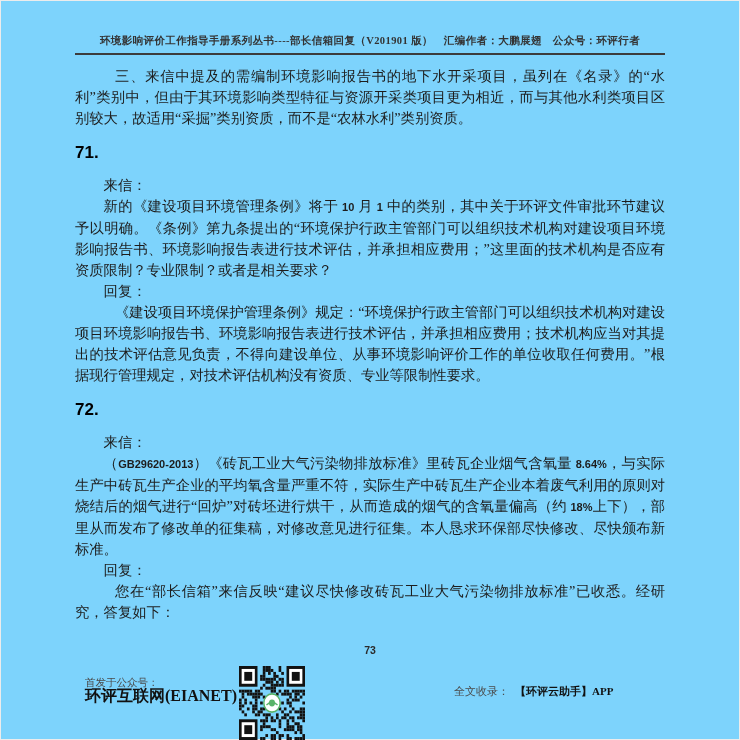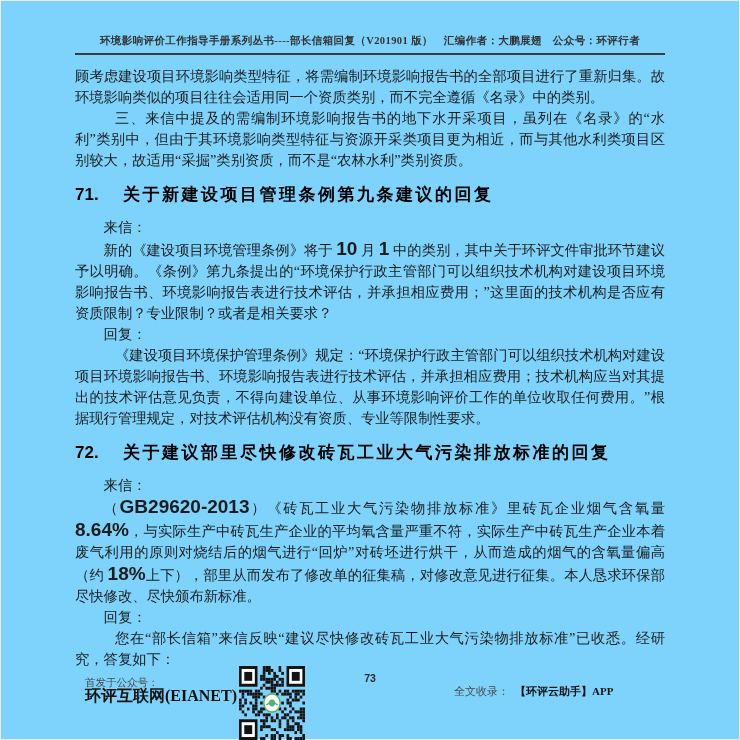--- a/index.html
+++ b/index.html
@@ -27,41 +27,41 @@
     margin-top:11px;
     font-size:14.3px;
     line-height:21px;
     text-align:justify;
     filter:blur(.25px);
   }
   .content p{margin:0;}
   .indent-2{text-indent:2em;}
   .indent-28{text-indent:2.8em;}
   .label{text-indent:2em;}
-  b.num{font-family:"Liberation Sans","DejaVu Sans",sans-serif;font-size:19px;}
+  b.num{font-family:"Liberation Sans","DejaVu Sans",sans-serif;font-size:11px;}
   .heading{
     display:flex;
     align-items:baseline;
     margin:12px 0 10px 0;
     font-weight:bold;
     color:#000;
     font-size:17px;
     line-height:24px;
     text-indent:0;
   }
   .hnum{
     width:48px;
     flex:0 0 48px;
     font-family:"Liberation Sans","DejaVu Sans",sans-serif;
     font-size:17px;
   }
   .htitle{letter-spacing:2.5px;}
   .page-number{
     position:absolute;
-    left:0;top:672px;width:740px;
+    left:0;top:644px;width:740px;
     text-align:center;
     font-family:"Liberation Sans","DejaVu Sans",sans-serif;
     font-weight:bold;
     font-size:10.5px;
     color:#2b2b2b;
   }
   .footer-left{
     position:absolute;
     left:85px;top:676px;
     font-size:10.5px;
@@ -97,37 +97,34 @@
 
 <div class="page">
   <div class="inner">
 
     <div class="header">
       <span>环境影响评价工作指导手册系列丛书----部长信箱回复（V201901 版）　汇编作者：大鹏展翅　公众号：环评行者</span>
     </div>
 
     <div class="content">
 
-      <p>顾考虑建设项目环境影响类型特征，将需编制环境影响报告书的全部项目进行了重新归集。故环境影响类似的项目往往会适用同一个资质类别，而不完全遵循《名录》中的类别。</p>
       <p class="indent-28">三、来信中提及的需编制环境影响报告书的地下水开采项目，虽列在《名录》的“水利”类别中，但由于其环境影响类型特征与资源开采类项目更为相近，而与其他水利类项目区别较大，故适用“采掘”类别资质，而不是“农林水利”类别资质。</p>
 
       <h2 class="heading">
         <span class="hnum">71.</span>
-        <span class="htitle">关于新建设项目管理条例第九条建议的回复</span>
       </h2>
 
       <p class="label">来信：</p>
       <p class="indent-2"><span>新的《建设项目环境管理条例》将于 </span><b class="num">10</b><span> 月 </span><b class="num">1</b><span> 中的类别，其中关于环评文件审批环节建议予以明确。《条例》第九条提出的“环境保护行政主管部门可以组织技术机构对建设项目环境影响报告书、环境影响报告表进行技术评估，并承担相应费用；”这里面的技术机构是否应有资质限制？专业限制？或者是相关要求？</span></p>
 
       <p class="label">回复：</p>
       <p class="indent-28">《建设项目环境保护管理条例》规定：“环境保护行政主管部门可以组织技术机构对建设项目环境影响报告书、环境影响报告表进行技术评估，并承担相应费用；技术机构应当对其提出的技术评估意见负责，不得向建设单位、从事环境影响评价工作的单位收取任何费用。”根据现行管理规定，对技术评估机构没有资质、专业等限制性要求。</p>
 
       <h2 class="heading">
         <span class="hnum">72.</span>
-        <span class="htitle">关于建议部里尽快修改砖瓦工业大气污染排放标准的回复</span>
       </h2>
 
       <p class="label" style="margin-top:8px">来信：</p>
       <p class="indent-2"><span>（</span><b class="num">GB29620-2013</b><span>）《砖瓦工业大气污染物排放标准》里砖瓦企业烟气含氧量 </span><b class="num">8.64%</b><span>，与实际生产中砖瓦生产企业的平均氧含量严重不符，实际生产中砖瓦生产企业本着废气利用的原则对烧结后的烟气进行“回炉”对砖坯进行烘干，从而造成的烟气的含氧量偏高（约 </span><b class="num">18%</b><span>上下），部里从而发布了修改单的征集稿，对修改意见进行征集。本人恳求环保部尽快修改、尽快颁布新标准。</span></p>
 
       <p class="label">回复：</p>
       <p class="indent-28">您在“部长信箱”来信反映“建议尽快修改砖瓦工业大气污染物排放标准”已收悉。经研究，答复如下：</p>
 
     </div>
   </div>

